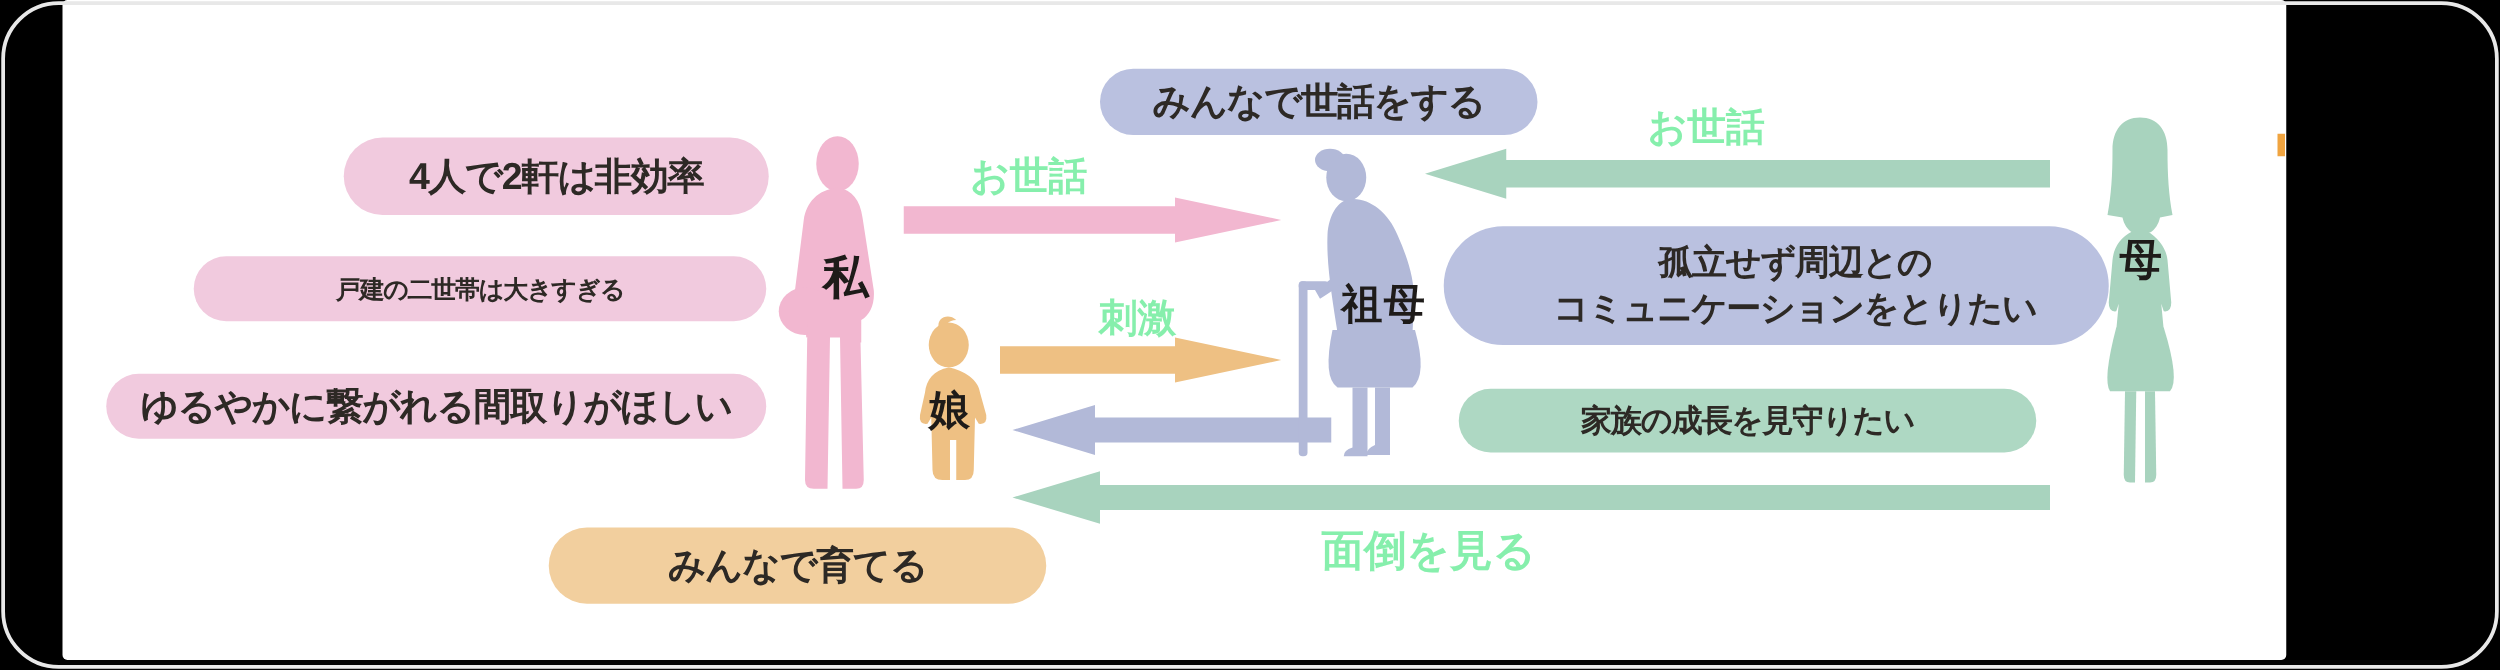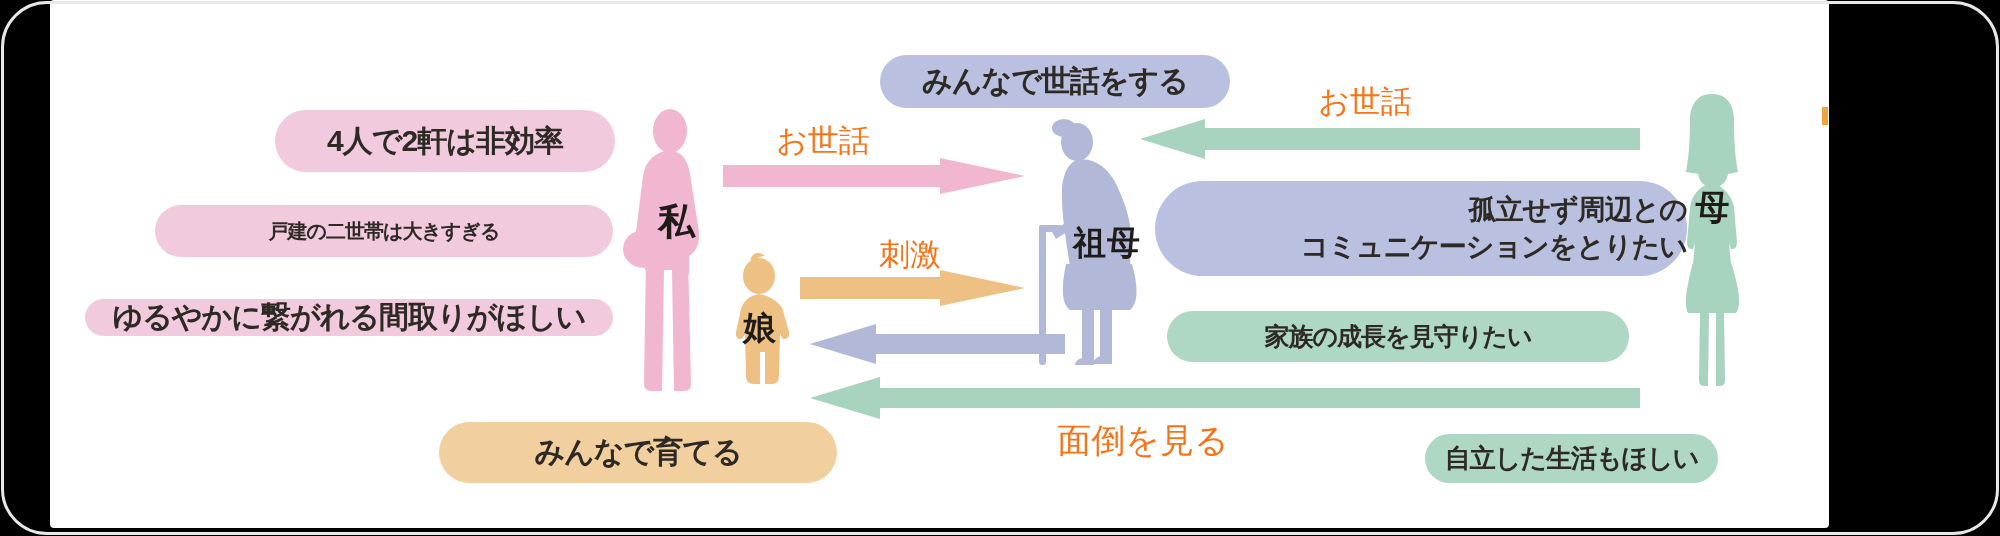--- a/index.html
+++ b/index.html
@@ -16,30 +16,30 @@
   .bubble {
     position:absolute; display:flex; align-items:center; justify-content:center;
     border-radius:999px; font-weight:600; color:var(--ink,#2d2925);
     white-space:nowrap; letter-spacing:-1px; z-index:3;
   }
   .bubble.pink   { background:var(--pink_bubble,#f1cade); }
   .bubble.orange { background:var(--orange_bubble,#f2cf9e); }
   .bubble.purple { background:var(--purple_bubble,#bac1e0); }
   .bubble.green  { background:var(--green_bubble,#aed8c3); }
   .bubble.b-comm {
-    flex-direction:column; align-items:flex-end; justify-content:center;
+    flex-direction:column; align-items:center; justify-content:center;
     border-radius:48px; padding-left:30px; line-height:1.32;
   }
   .fig-label {
     position:absolute; transform:translateX(-50%); font-weight:700;
     color:#1e1b19; z-index:4; letter-spacing:1px; white-space:nowrap;
   }
   .arrow-label {
-    position:absolute; transform:translateX(-50%); font-weight:400;
-    color:#f97316; z-index:4; white-space:nowrap;
+    position:absolute; transform:translateX(-50%); font-weight:700;
+    color:#86efac; z-index:4; white-space:nowrap;
   }
   .edge-marker {
     position:absolute; left:1822px; top:107px; width:6px; height:18px;
     background:var(--marker_orange,#f0a440); z-index:5;
   }
   .frame {
     position:absolute; inset:1px; border:3px solid var(--frame_border,#e8e8e8);
     border-radius:46px; z-index:10; pointer-events:none;
   }
 </style>
@@ -94,29 +94,28 @@
       <path d="M40,93 C30,98 25,106 24,116 L21,150 Q21,158 27,157 L29,151 L27,172 L65,172
                L63,151 L65,157 Q71,158 71,150 L68,116 C67,106 60,98 52,93 Z"></path>
       <path d="M27,170 Q16,212 22,221 L70,221 Q78,212 65,170 Z"></path>
       <path d="M34,221 L33,288 Q33,294 38,294 L42,294 L43,221 Z"></path>
       <path d="M50,221 L50,294 L54,294 Q59,294 59,288 L58,221 Z"></path>
     </g>
   </svg>
 
   <div class="bubble pink" style="left:275px;top:110px;width:340px;height:62px;font-size:30px">4人で2軒は非効率</div>
   <div class="bubble pink" style="left:155px;top:205px;width:458px;height:52px;font-size:20px">戸建の二世帯は大きすぎる</div>
-  <div class="bubble pink" style="left:85px;top:299px;width:528px;height:37px;font-size:30px">ゆるやかに繋がれる間取りがほしい</div>
+  <div class="bubble pink" style="left:85px;top:299px;width:528px;height:52px;font-size:30px">ゆるやかに繋がれる間取りがほしい</div>
   <div class="bubble orange" style="left:439px;top:422px;width:398px;height:61px;font-size:30px">みんなで育てる</div>
   <div class="bubble purple" style="left:880px;top:55px;width:350px;height:53px;font-size:30px">みんなで世話をする</div>
   <div class="bubble purple b-comm" style="left:1155px;top:181px;width:502px;height:95px;font-size:28px">
     <span>孤立せず周辺との</span>
     <span>コミュニケーションをとりたい</span>
   </div>
   <div class="bubble green" style="left:1167px;top:311px;width:462px;height:51px;font-size:25px">家族の成長を見守りたい</div>
-  <div class="bubble green" style="left:1425px;top:434px;width:293px;height:49px;font-size:26px">自立した生活もほしい</div>
 
   <div class="fig-label" style="left:677px;top:197px;font-size:37px">私</div>
   <div class="fig-label" style="left:760px;top:306px;font-size:33px">娘</div>
   <div class="fig-label" style="left:1107px;top:221px;font-size:33px">祖母</div>
   <div class="fig-label" style="left:1713px;top:185px;font-size:34px">母</div>
 
   <div class="arrow-label" style="left:823px;top:120px;font-size:31px">お世話</div>
   <div class="arrow-label" style="left:910px;top:234px;font-size:31px">刺激</div>
   <div class="arrow-label" style="left:1365px;top:81px;font-size:31px">お世話</div>
   <div class="arrow-label" style="left:1143px;top:418px;font-size:34px">面倒を見る</div>

